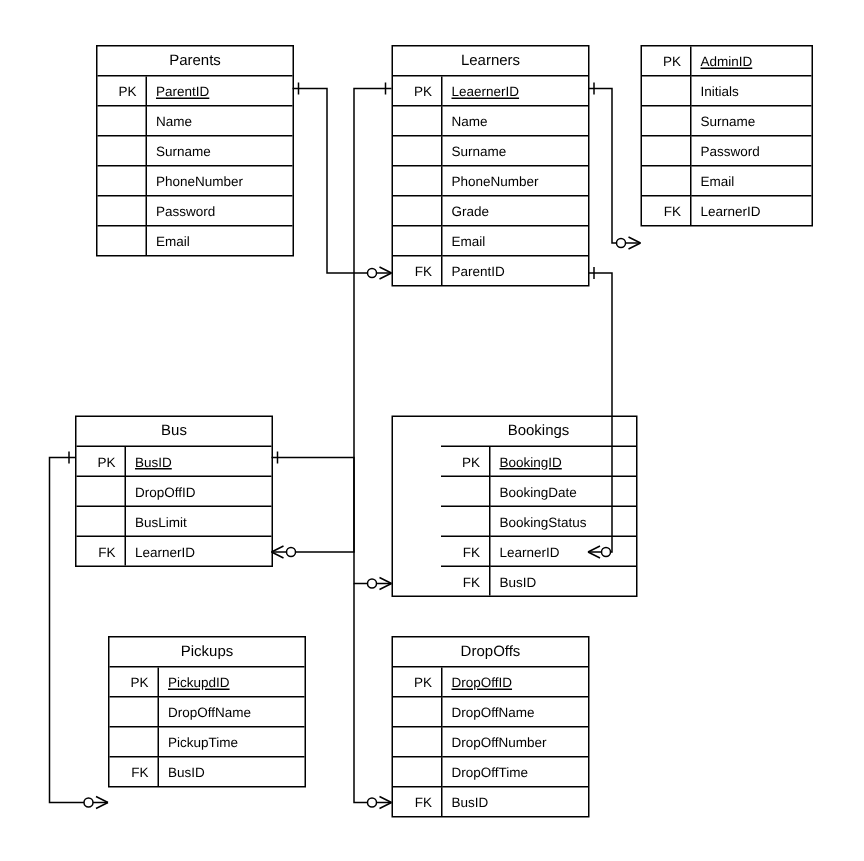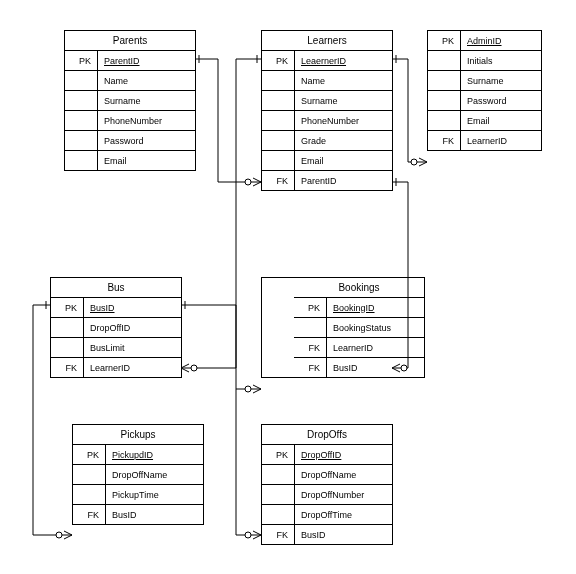--- a/index.html
+++ b/index.html
@@ -192,20 +192,24 @@
   <div class="entity" style="left:261px; top:277px; width:130px;padding-left:32px;">
     <div class="title">Bookings</div>
     <table>
       <tbody>
           <tr class="pk">
             <td>PK</td>
             <td class="field">BookingID</td>
           </tr>
       <tr>
             <td></td>
+            <td>BookingDate</td>
+          </tr>
+      <tr>
+            <td></td>
             <td>BookingStatus</td>
           </tr>
       <tr>
             <td>FK</td>
             <td>LearnerID</td>
           </tr>
       <tr>
             <td>FK</td>
             <td>BusID</td>
           </tr>

